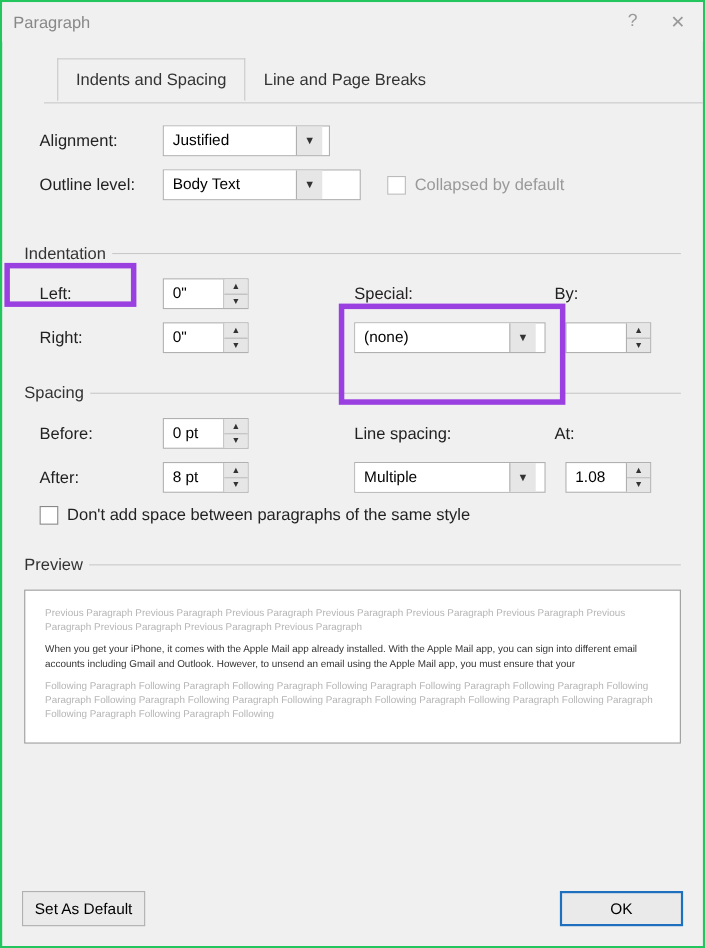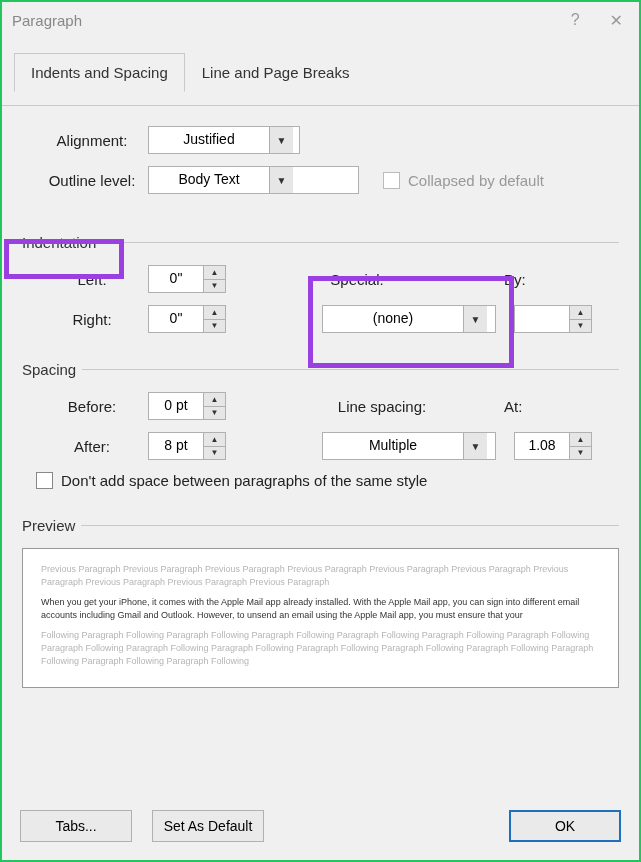--- a/index.html
+++ b/index.html
@@ -14,41 +14,42 @@
   .titlebar {
     height: 36px; display: flex; align-items: center;
     padding: 0 10px; background: #f0f0f0;
     justify-content: space-between;
   }
   .titlebar .title { color: #888; font-size: 15px; }
   .titlebar .buttons { display: flex; gap: 24px; align-items: center; color: #999; }
   .titlebar .help { font-size: 16px; }
   .titlebar .close { font-size: 16px; padding: 0 6px; }
   .tabstrip {
-    display: flex; padding: 14px 12px 14px 12px;
+    display: flex; padding: 14px 12px 2px 12px;
     border-bottom: 1px solid #c9c9c9;
+    margin-left: 38px;
   }
   .tab {
     padding: 10px 16px 10px 16px; font-size: 15px; color: #333;
     border: 1px solid transparent; border-bottom: none;
     position: relative; top: 1px; cursor: pointer;
   }
   .tab.active {
     background: #f0f0f0; border: 1px solid #c9c9c9; border-bottom: 1px solid #f0f0f0;
   }
   .panel { flex: 1; padding: 8px 20px 0 20px; overflow: hidden; }
   .group { margin-top: 12px; }
   .group-title {
     font-size: 15px; color: #333; display: flex; align-items: center;
     margin-bottom: 14px;
   }
   .group-title::after {
     content: ""; flex: 1; height: 1px; background: #c9c9c9; margin-left: 6px;
   }
-  .row { display: flex; align-items: center; margin-bottom: 12px; text-align: center; }
+  .row { display: flex; align-items: center; margin-bottom: 12px; }
   .label { font-size: 15px; color: #222; width: 112px; }
   .label.sub { padding-left: 14px; width: 126px; }
   .combo {
     display: inline-flex; align-items: stretch; height: 28px;
     border: 1px solid #b0b0b0; background: #fff;
   }
   .combo .text { padding: 4px 8px; font-size: 14px; min-width: 120px; background:#fff; }
   .combo .btn {
     width: 24px; background: #e6e6e6; border-left: 1px solid #b0b0b0;
     display: flex; align-items: center; justify-content: center; font-size: 10px; color:#333;
@@ -114,21 +115,21 @@
     <div class="group">
       <div class="row">
         <span class="label sub"><span>Alignment:</span></span>
         <div class="combo" style="width:152px">
           <span class="text">Justified</span>
           <span class="btn">▼</span>
         </div>
       </div>
       <div class="row">
         <span class="label sub"><span>Outline level:</span></span>
-        <div class="combo" style="width:211px">
+        <div class="combo" style="width:180px">
           <span class="text">Body Text</span>
           <span class="btn">▼</span>
         </div>
         <div style="width:24px"></div>
         <label class="checkbox disabled">
           <span class="box"></span>
           <span>Collapsed by default</span>
         </label>
       </div>
     </div>
@@ -233,21 +234,20 @@
       <div class="preview-box">
         <div>Previous Paragraph Previous Paragraph Previous Paragraph Previous Paragraph Previous Paragraph Previous Paragraph Previous Paragraph Previous Paragraph Previous Paragraph Previous Paragraph</div>
         <div class="real">When you get your iPhone, it comes with the Apple Mail app already installed. With the Apple Mail app, you can sign into different email accounts including Gmail and Outlook. However, to unsend an email using the Apple Mail app, you must ensure that your</div>
         <div>Following Paragraph Following Paragraph Following Paragraph Following Paragraph Following Paragraph Following Paragraph Following Paragraph Following Paragraph Following Paragraph Following Paragraph Following Paragraph Following Paragraph Following Paragraph Following Paragraph Following Paragraph Following</div>
       </div>
     </div>
 
   </div>
 
   <div class="footer">
-    <div class="pbtn">Tabs...</div>
     <div class="pbtn">Set As Default</div>
     <div class="spacer"></div>
     <div class="pbtn default">OK</div>
   </div>
 
   <div class="highlight-ind" style="left:2px; top:237px; width:120px; height:40px"></div>
   <div class="highlight-ind" style="left:306px; top:274px; width:206px; height:92px"></div>
 
 </div>
 

